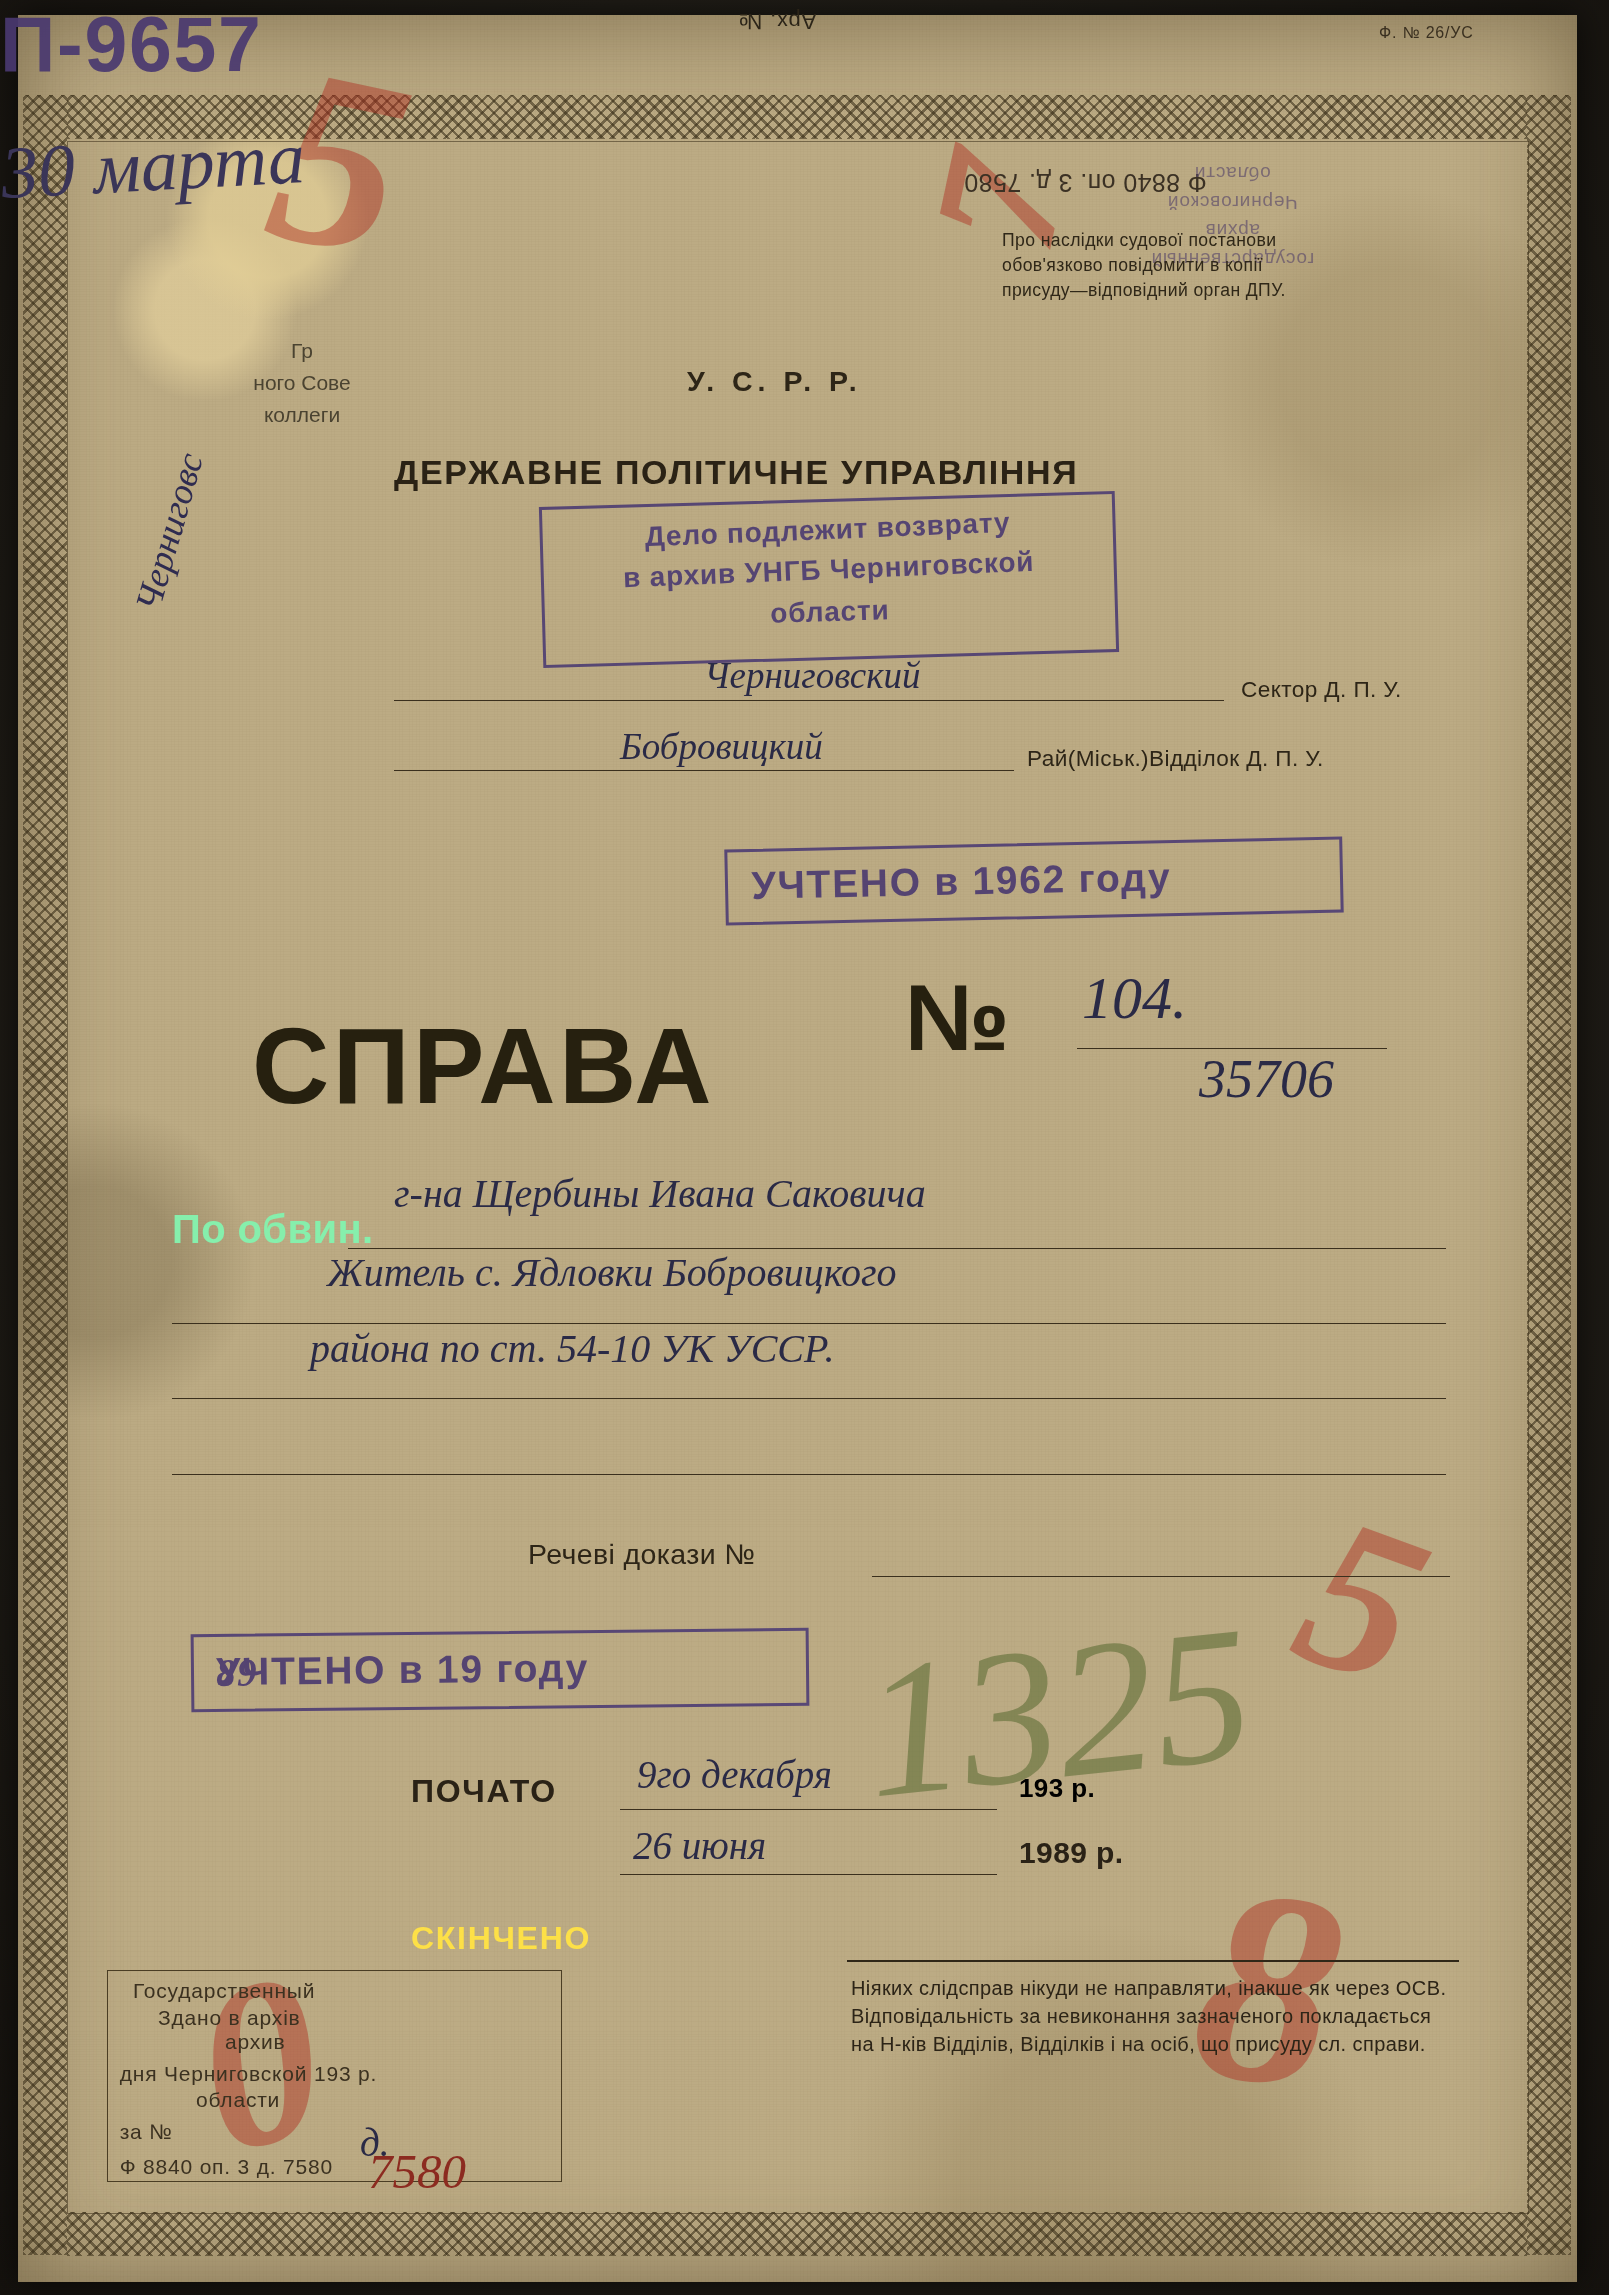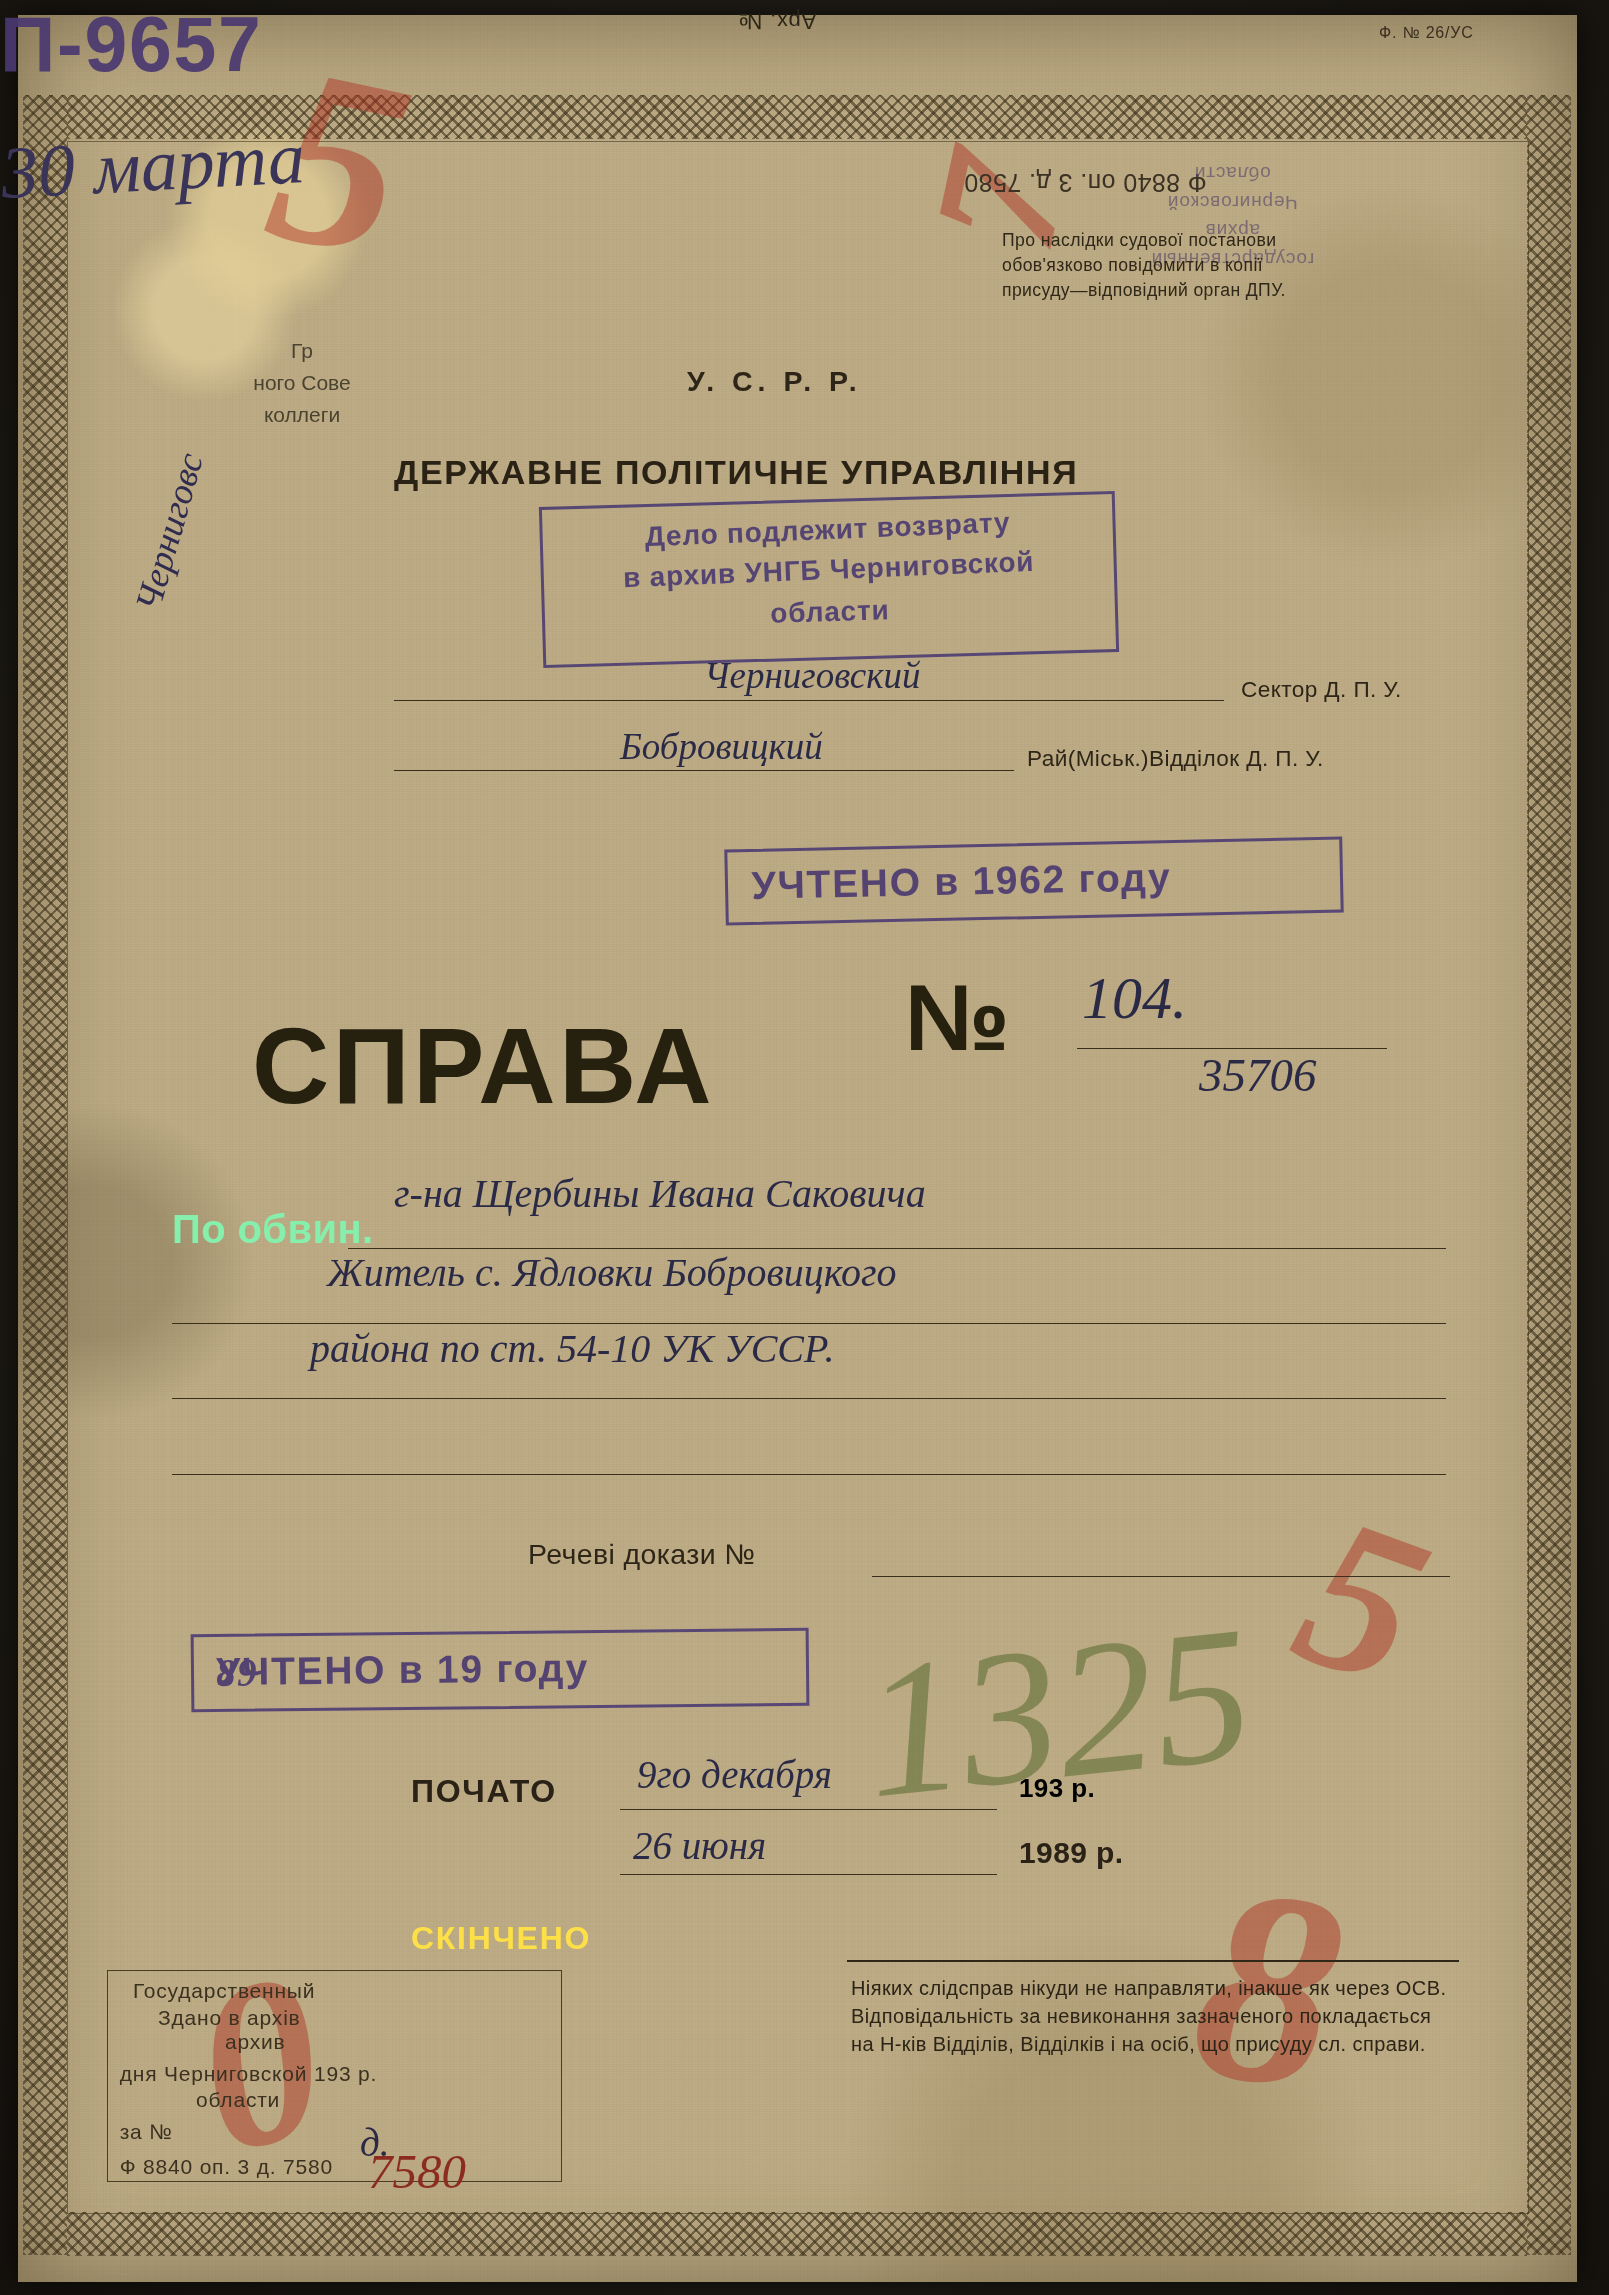--- a/index.html
+++ b/index.html
@@ -89,21 +89,21 @@
 
   
   #stamp-1962{position:absolute;left:725px;top:843px;width:612px;height:70px;
      border:3.4px solid #4e3d74;transform:rotate(-1.2deg);opacity:.9;}
   #stamp-1962 span{position:absolute;left:23.5px;top:11.7px;font-size:39px;font-weight:bold;
      color:#4a3970;letter-spacing:1.7px;}
 
   #sprava{left:252px;top:956px;font-size:107px;font-weight:bold;letter-spacing:3.4px;
      color:#26200f;font-family:"Liberation Sans",sans-serif;margin-top:48px;}
   #case-num{left:1082px;top:964px;font-size:60px;}
-  #case-num2{left:1199px;top:1048px;font-size:47px;}
+  #case-num2{left:1199px;top:1048px;font-size:54px;}
 
   #po-obvin{left:172px;top:1207px;font-size:40px;color:#86efac;font-weight:bold;}
   .hl{font-size:40px;}
   #h1{left:394px;top:1170px;}
   #h2{left:327px;top:1249px;}
   #h3{left:310px;top:1325px;}
 
   #rechevi{left:528px;top:1538px;font-size:28.5px;color:#2d2517;}
 
   

